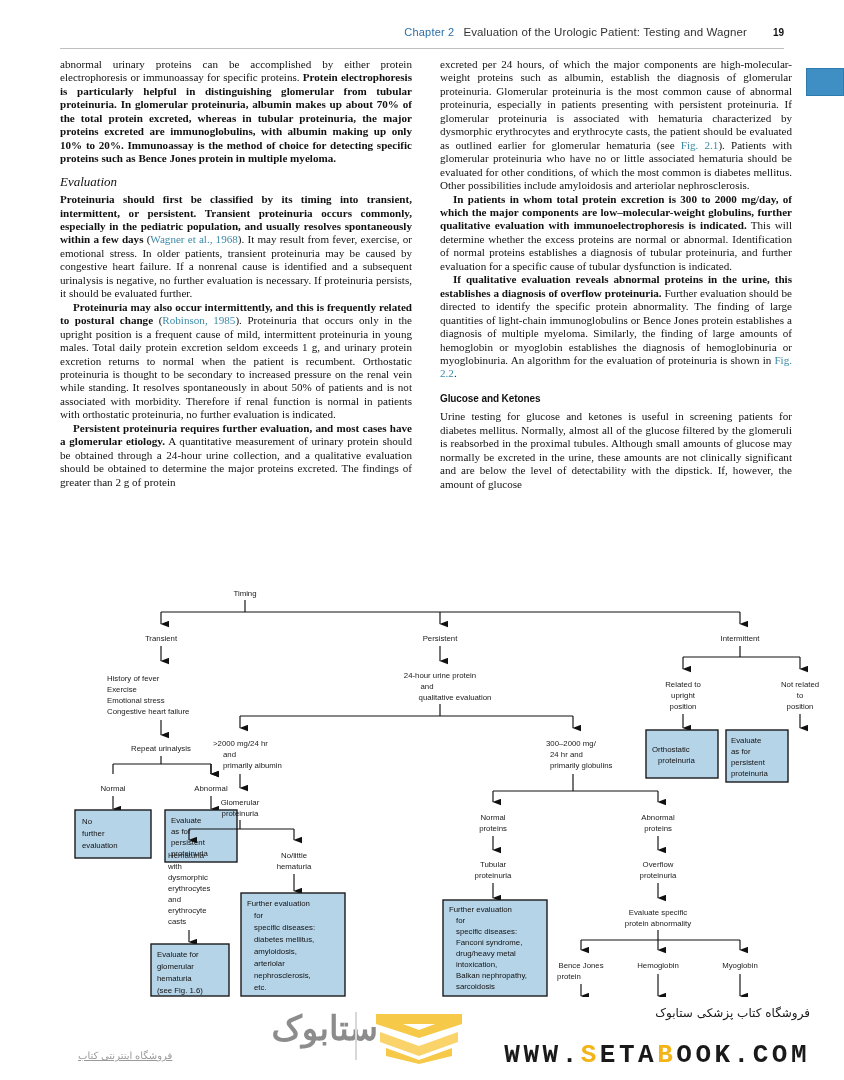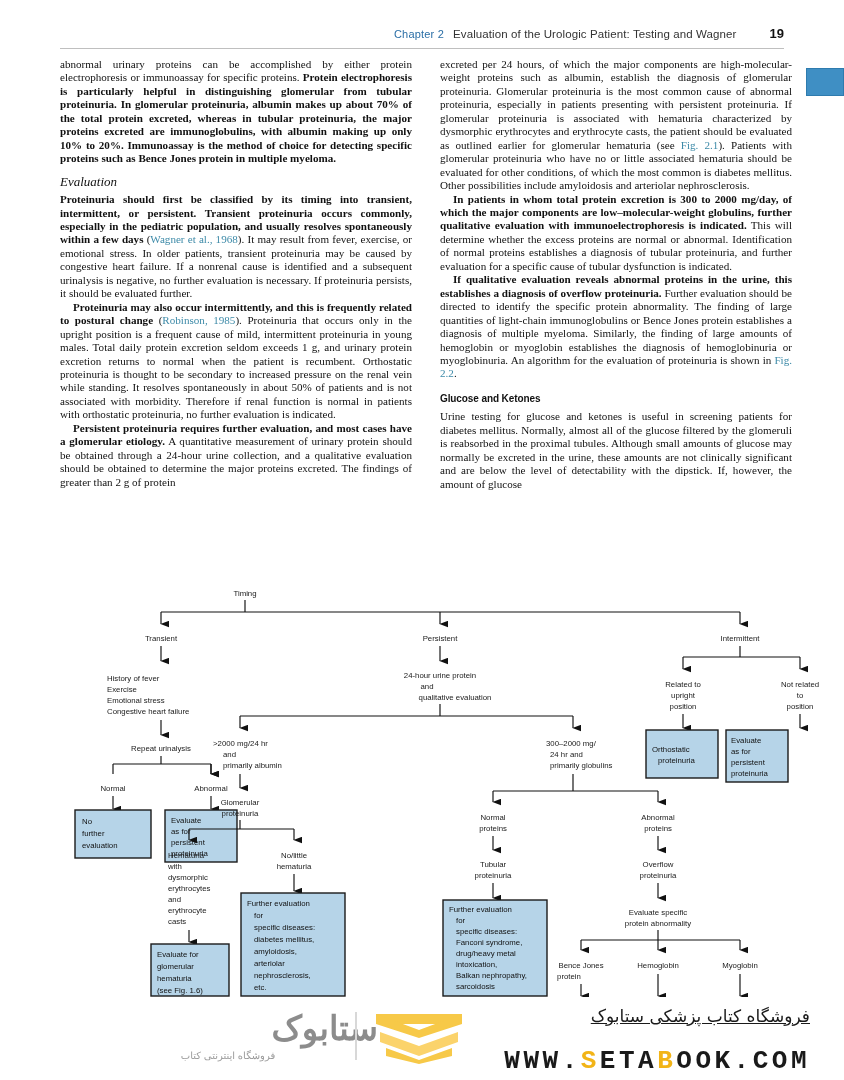--- a/index.html
+++ b/index.html
@@ -14,21 +14,21 @@
   .page{position:absolute;inset:0;}
 
   
   .runhead{
     position:absolute;left:60px;top:26px;width:724px;height:22px;
     display:flex;align-items:baseline;justify-content:flex-end;
     font-family:"Liberation Sans", sans-serif;
   }
   .runhead .chapter{color:#2a6ea6;font-weight:normal;font-size:11px;letter-spacing:.2px;}
   .runhead .rh-title{color:#333;font-size:11.5px;margin-left:9px;letter-spacing:.1px;}
-  .runhead .folio{color:#111;font-weight:bold;font-size:13px;margin-left:33px;}
+  .runhead .folio{color:#111;font-weight:bold;font-size:10px;margin-left:26px;}
   .rule{
     position:absolute;left:60px;top:48px;width:724px;height:1px;background:#bfbfbf;
   }
 
   
   .cols{
     position:absolute;left:60px;top:58px;width:752px;height:515px;
   }
   .col{
     position:absolute;top:0;width:352px;
@@ -84,33 +84,34 @@
   .wm-left{
     position:absolute;left:78px;top:10px;width:300px;height:62px;
   }
   .wm-logo-text{
     font-family:Liberation Serif, serif;
     font-size:34px;font-weight:bold;color:#8c8c8c;direction:rtl;
     letter-spacing:-1px;
   }
   .wm-sub{
     font-family:"Liberation Sans", sans-serif;
-    font-size:10px;color:#9a9a9a;direction:rtl;text-align:center;
+    font-size:10px;color:#9a9a9a;direction:rtl;text-align:left;
     margin-top:2px;
+    text-decoration:underline;
   }
   .wm-divider{
     position:absolute;left:355px;top:14px;width:2px;height:48px;background:#d8d8d8;
   }
   .chevrons{position:absolute;left:372px;top:14px;width:94px;height:52px;}
   .wm-right{
     position:absolute;right:34px;top:8px;text-align:right;
   }
   .wm-fa{
     font-family:"DejaVu Sans", sans-serif;
-    font-size:17px;color:#1a1a1a;direction:rtl;text-decoration:underline;
+    font-size:12px;color:#1a1a1a;direction:rtl;
   }
   .wm-url{
     font-family:Liberation Mono, monospace;
     font-size:26px;font-weight:bold;letter-spacing:3.5px;color:#1a1a1a;
     margin-top:20px;
   }
   .wm-url .hl{color:#f2b417;}
 </style>
 </head>
 <body>

